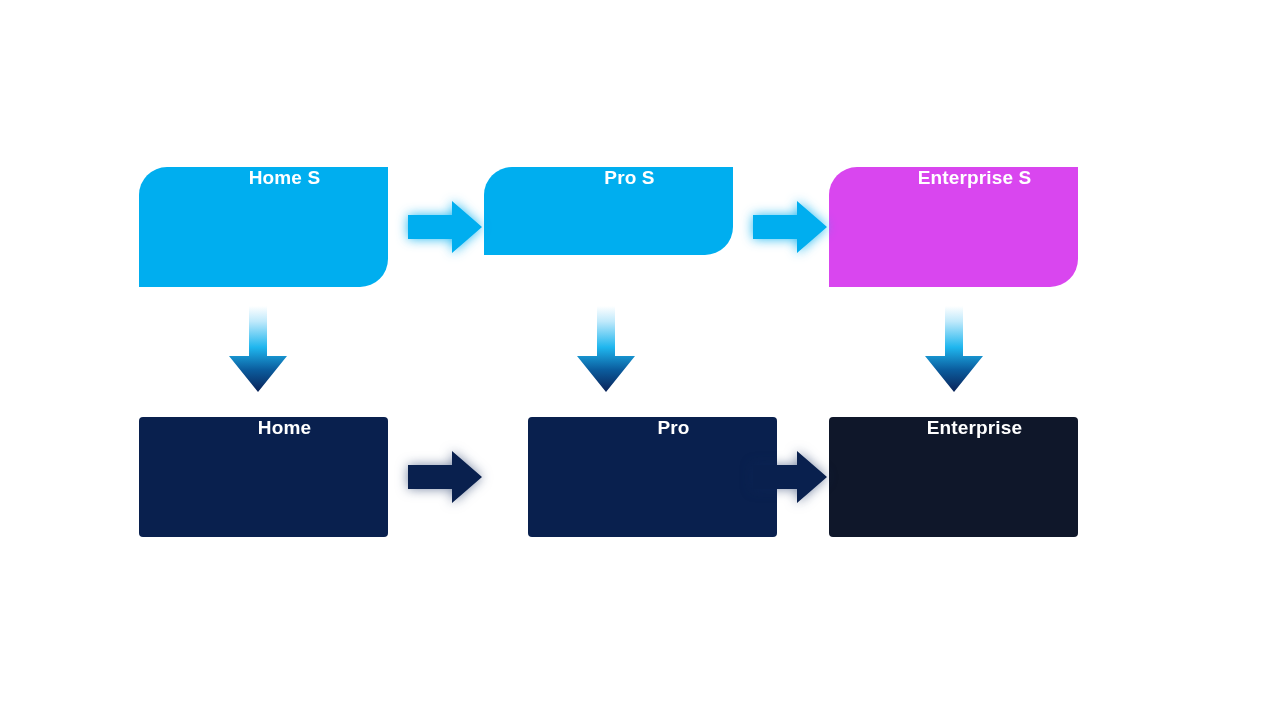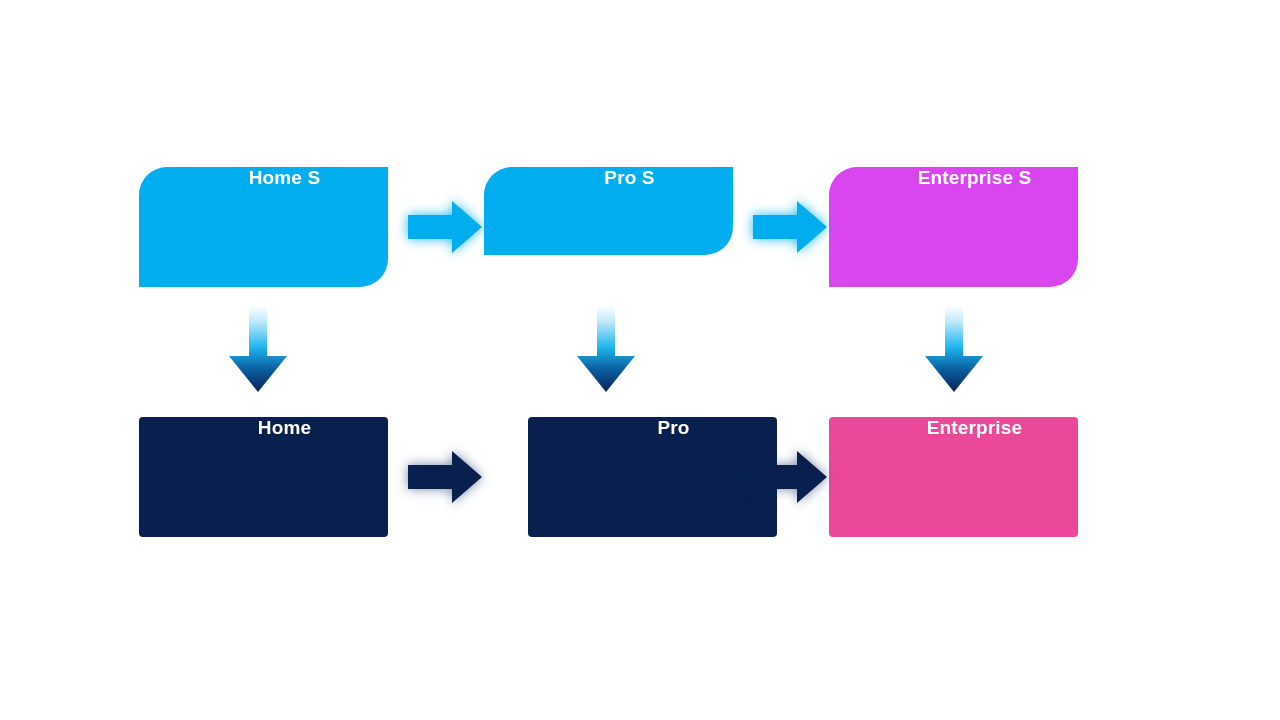--- a/index.html
+++ b/index.html
@@ -138,21 +138,21 @@
   </div>
 
   <div class="node node-bottom" id="node-home" style="left: 139px; top: 417px; width: 249px; height: 120px; background: rgb(9, 32, 78); color: rgb(255, 255, 255);">
     <span>Home</span>
   </div>
 
   <div class="node node-bottom" id="node-pro" style="left: 484px; top: 417px; width: 249px; height: 120px; background: rgb(9, 32, 78); color: rgb(255, 255, 255); margin-left: 44px;">
     <span>Pro</span>
   </div>
 
-  <div class="node node-bottom" id="node-enterprise" style="left: 829px; top: 417px; width: 249px; height: 120px; background: #ec4899; color: rgb(255, 255, 255);">
+  <div class="node node-bottom" id="node-enterprise" style="left: 829px; top: 417px; width: 249px; height: 120px; background: #0f172a; color: rgb(255, 255, 255);">
     <span>Enterprise</span>
   </div>
 
   <div class="arrow arrow-h-bottom" id="arrow-home-to-pro" style="left: 408px; top: 449px; width: 74px; height: 56px;">
     <svg width="74" height="56" viewBox="0 0 74 56" aria-hidden="true">
       <path d="M0,16 L44,16 L44,2 L74,28 L44,54 L44,40 L0,40 Z" fill="#09204e"></path>
     </svg>
   </div>
 
   <div class="arrow arrow-h-bottom" id="arrow-pro-to-enterprise" style="left: 753px; top: 449px; width: 74px; height: 56px;">

